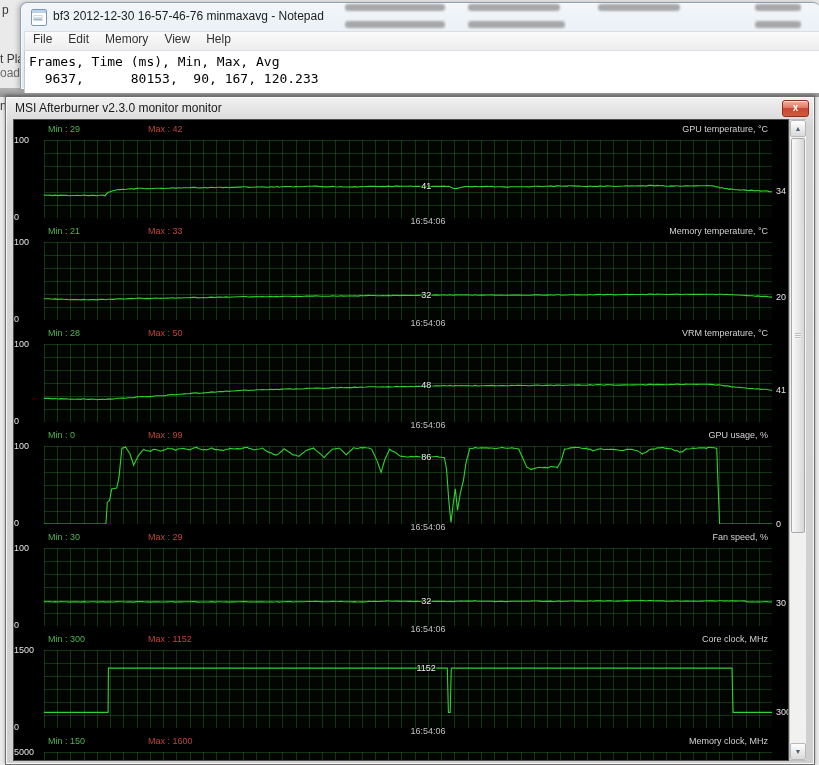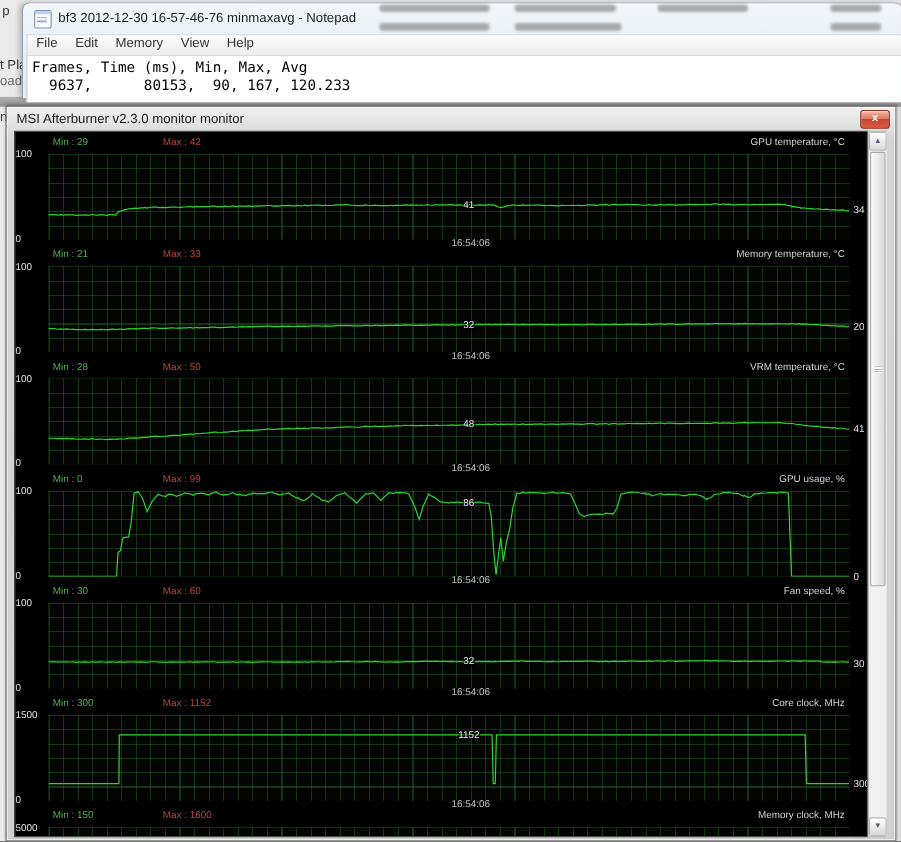--- a/index.html
+++ b/index.html
@@ -215,21 +215,21 @@
               <svg viewBox="0 0 728 78" preserveAspectRatio="none">
                 <polyline points="0.0,78.0 2.8,78.0 5.6,78.0 8.4,78.0 11.2,78.0 14.0,78.0 16.8,78.0 19.6,78.0 22.4,78.0 25.2,78.0 28.0,78.0 30.8,78.0 33.6,78.0 36.4,78.0 39.2,78.0 42.0,78.0 44.8,78.0 47.6,78.0 50.4,78.0 53.2,78.0 56.0,78.0 58.8,78.0 61.6,78.0 61.9,78.0 63.3,56.2 64.4,55.4 65.5,54.6 67.2,45.6 67.7,42.9 70.0,42.5 72.8,42.1 75.0,31.2 75.6,25.1 77.9,2.3 78.4,2.1 81.2,1.4 81.5,0.8 84.0,4.7 85.9,7.8 86.8,10.5 89.5,18.7 89.6,19.2 92.4,13.5 94.6,9.4 95.2,8.7 98.0,5.2 99.7,3.4 100.8,3.9 103.6,4.9 105.6,5.0 106.4,5.5 109.2,3.3 112.0,3.5 114.8,4.4 116.5,5.2 117.6,4.7 120.4,3.9 123.2,2.7 123.8,2.1 126.0,2.8 128.8,2.9 131.0,3.9 131.6,4.3 134.4,2.8 137.2,2.8 138.3,2.3 140.0,2.6 142.8,3.2 145.6,3.9 148.4,2.5 151.2,1.5 152.9,1.2 154.0,2.5 156.8,3.3 159.6,4.0 160.2,3.5 162.4,3.9 165.2,2.9 167.4,2.0 168.0,2.0 170.8,3.6 173.6,3.5 176.4,4.1 178.4,4.1 179.2,4.7 182.0,3.2 184.8,3.2 185.6,2.4 187.6,2.6 190.4,3.0 193.2,2.6 196.0,2.9 196.6,2.9 198.8,2.1 201.6,1.5 203.8,1.3 204.4,2.3 207.2,2.8 210.0,3.9 211.1,3.7 212.8,3.2 215.6,3.0 218.4,2.1 221.2,4.2 224.0,5.8 225.7,6.8 226.8,6.5 229.6,8.4 232.4,9.1 233.0,8.8 235.2,7.4 238.0,5.0 240.2,2.7 240.8,3.2 243.6,5.3 246.4,6.8 247.5,8.1 249.2,8.9 252.0,9.3 254.8,10.4 257.6,8.0 260.4,5.9 262.1,4.2 263.2,4.1 266.0,3.1 268.8,2.4 269.4,1.8 271.6,4.1 274.4,6.4 275.2,7.0 277.2,8.6 280.0,11.3 280.3,11.5 282.8,8.5 285.6,5.8 287.6,3.9 288.4,3.0 291.2,2.9 294.0,2.3 294.8,2.0 296.8,3.4 299.6,6.1 302.1,8.9 302.4,8.7 305.2,5.9 308.0,3.5 309.4,1.8 310.8,2.0 313.6,2.7 316.4,1.6 319.2,1.9 320.3,1.6 322.0,1.8 324.8,2.0 327.6,3.1 330.4,9.1 333.2,15.1 333.4,15.6 336.0,23.3 337.1,26.2 338.8,20.6 340.7,14.0 341.6,12.1 344.4,6.1 345.8,3.1 347.2,4.5 350.0,5.7 350.9,6.2 352.8,7.5 355.6,9.8 356.7,10.2 358.4,10.4 361.2,10.8 364.0,11.3 366.8,10.4 369.6,10.9 371.3,10.5 372.4,10.4 375.2,10.9 378.0,10.7 378.6,10.3 380.8,10.2 383.6,10.6 385.8,10.0 386.4,11.0 389.2,10.7 392.0,10.5 393.1,10.4 394.8,11.1 397.6,11.3 400.4,11.7 402.6,23.4 403.2,32.2 404.8,54.6 406.0,66.9 407.0,76.4 408.8,61.3 409.1,58.5 411.3,42.9 411.6,45.4 413.5,64.4 414.4,58.6 416.4,46.8 417.2,43.6 419.3,35.1 420.0,30.6 422.2,15.6 422.8,13.6 425.6,3.4 425.9,2.3 428.4,2.7 431.2,1.4 434.0,2.2 436.8,1.8 439.6,1.9 442.4,1.9 445.2,2.1 447.7,2.0 448.0,2.0 450.8,2.7 453.6,2.2 456.4,1.8 458.6,1.3 459.2,1.8 462.0,2.3 464.8,2.2 467.6,1.8 469.6,2.1 470.4,2.3 473.2,2.8 474.7,3.1 476.0,6.0 478.8,12.0 479.0,12.5 481.6,18.6 482.7,21.1 484.4,21.9 487.2,23.7 487.8,23.1 490.0,22.6 492.8,21.7 493.6,21.8 495.6,21.3 498.4,21.7 498.7,21.6 501.2,21.4 503.8,21.9 504.0,21.9 506.8,20.5 509.6,20.9 512.4,21.0 513.2,21.8 515.2,18.5 516.9,15.6 518.0,11.8 520.5,3.1 520.8,3.1 523.6,2.8 526.4,1.9 529.2,1.6 531.4,1.4 532.0,1.5 534.8,1.5 537.6,2.2 540.4,2.6 542.4,2.1 543.2,3.1 546.0,3.0 548.8,4.8 549.6,4.6 551.6,4.0 554.4,3.1 556.9,2.7 557.2,2.7 560.0,3.8 562.8,3.2 564.2,3.5 565.6,3.4 568.4,3.4 571.2,3.6 571.5,3.6 574.0,4.0 576.8,4.5 578.8,4.4 579.6,4.5 582.4,3.4 585.2,3.4 586.0,3.4 588.0,3.3 590.8,4.2 593.3,4.7 593.6,4.9 596.4,6.6 598.4,8.2 599.2,7.2 602.0,6.5 604.2,4.8 604.8,4.0 607.6,3.1 610.4,3.1 611.5,2.7 613.2,1.7 616.0,1.9 618.8,1.4 621.6,2.4 624.4,2.6 626.1,2.7 627.2,2.7 630.0,4.2 631.9,4.9 632.8,4.4 635.6,6.1 637.0,5.9 638.4,5.9 641.2,3.5 642.1,2.8 644.0,3.0 646.8,2.8 647.9,2.1 649.6,2.4 652.4,2.2 655.2,1.8 658.0,1.9 660.8,1.9 662.5,2.5 663.6,1.5 666.4,1.4 668.3,1.8 669.2,1.5 672.0,2.2 672.7,2.3 674.1,39.0 674.8,57.0 675.6,78.0 677.6,78.0 680.4,78.0 683.2,78.0 686.0,78.0 688.8,78.0 691.6,78.0 694.4,78.0 697.2,78.0 700.0,78.0 702.8,78.0 705.6,78.0 708.4,78.0 711.2,78.0 714.0,78.0 716.8,78.0 719.6,78.0 722.4,78.0 725.2,78.0 728.0,78.0" fill="none" stroke="#2fd32f" stroke-width="1.1"></polyline>
               </svg>
               <span class="val-label center-label" style="top: 6px;">86</span>
             </div>
             <span class="end-label" style="top: 91px;">0</span>
             <span class="time-label">16:54:06</span>
           </div>
           <div class="panel">
             <span class="min-label">Min : 30</span>
-            <span class="max-label">Max : 60</span>
+            <span class="max-label">Max : 29</span>
             <span class="panel-name">Fan speed, %</span>
             <span class="y-label ymax">100</span>
             <span class="y-label ymin">0</span>
             <div class="plot">
               <svg viewBox="0 0 728 78" preserveAspectRatio="none">
                 <polyline points="0.0,53.6 2.8,53.7 5.6,53.6 8.4,54.0 11.2,53.6 14.0,54.0 16.8,53.6 19.6,53.8 22.4,53.7 25.2,54.1 28.0,53.9 30.8,53.9 33.6,53.7 36.4,54.1 39.2,53.6 42.0,53.9 44.8,54.0 47.6,53.7 50.4,53.8 53.2,54.1 56.0,53.7 58.2,53.9 58.8,53.6 61.6,54.1 64.4,53.7 67.2,53.9 70.0,54.0 72.8,53.6 75.6,53.8 78.4,53.7 81.2,54.0 84.0,53.8 86.8,53.9 89.6,54.1 92.4,53.6 95.2,53.6 98.0,53.6 100.8,54.0 103.6,53.9 106.4,54.1 109.2,53.9 112.0,53.7 114.8,53.9 116.5,54.0 117.6,54.0 120.4,54.0 123.2,53.9 126.0,53.8 128.8,53.6 131.6,54.1 134.4,53.7 137.2,53.9 140.0,53.8 142.8,53.8 145.6,53.8 148.4,53.6 151.2,53.6 154.0,54.1 156.8,54.0 159.6,54.0 162.4,54.0 165.2,53.9 168.0,53.6 170.8,54.1 173.6,53.8 174.7,53.7 176.4,53.8 179.2,54.0 182.0,53.7 184.8,54.1 187.6,53.9 190.4,53.9 193.2,53.7 196.0,53.7 198.8,53.6 201.6,53.6 204.4,54.0 207.2,53.9 210.0,54.0 212.8,53.7 215.6,53.9 218.4,53.7 221.2,54.0 224.0,54.0 226.8,53.7 229.6,54.0 232.4,53.8 233.0,53.6 235.2,54.1 238.0,53.7 240.8,53.7 243.6,53.6 246.4,53.6 249.2,54.0 252.0,53.7 254.8,53.8 257.6,53.8 260.4,53.7 263.2,53.5 266.0,53.5 268.8,53.5 271.6,53.3 274.4,53.5 277.2,53.6 280.0,53.8 282.8,53.7 285.6,53.7 288.4,53.2 291.2,53.5 294.0,53.7 296.8,53.3 299.6,53.7 302.4,53.7 305.2,53.8 308.0,53.9 310.8,53.6 313.6,54.0 316.4,53.7 319.2,53.9 320.3,53.9 322.0,53.7 324.8,53.4 327.6,53.5 330.4,53.4 333.2,53.5 336.0,53.4 338.8,53.2 341.6,53.3 342.2,52.9 344.4,53.0 347.2,53.3 350.0,53.2 352.8,53.0 355.6,53.4 358.4,53.3 361.2,53.3 364.0,53.4 366.8,53.2 369.6,53.6 372.4,53.4 375.2,53.5 378.0,53.4 378.6,53.2 380.8,53.2 383.6,53.4 386.4,53.6 389.2,53.4 392.0,53.3 394.8,53.4 397.6,53.4 400.4,53.2 403.2,53.7 406.0,53.2 407.7,53.6 408.8,53.6 411.6,53.3 414.4,53.3 417.2,53.0 420.0,53.2 422.8,53.0 425.6,53.1 428.4,53.3 429.5,52.9 431.2,52.8 434.0,53.3 436.8,53.2 439.6,53.3 442.4,53.2 445.2,53.2 448.0,53.2 450.8,53.6 453.6,53.5 456.4,53.4 458.6,53.3 459.2,53.5 462.0,53.6 464.8,53.5 467.6,53.3 470.4,53.3 473.2,53.3 476.0,53.2 478.8,53.3 481.6,53.2 484.4,53.3 487.2,53.3 487.8,52.9 490.0,53.0 492.8,53.0 495.6,53.1 498.4,53.5 501.2,53.2 504.0,53.4 506.8,53.1 509.6,53.7 512.4,53.2 515.2,53.1 518.0,53.5 520.8,53.3 523.6,53.3 526.4,53.0 529.2,53.0 532.0,53.1 534.8,53.0 537.6,53.2 538.7,53.2 540.4,53.2 543.2,53.2 546.0,52.8 548.8,53.2 551.6,52.9 554.4,52.8 557.2,52.9 560.0,53.2 562.8,52.8 565.6,52.9 567.8,52.9 568.4,53.0 571.2,53.2 574.0,53.1 576.8,53.0 579.6,52.9 582.4,52.6 585.2,52.9 588.0,52.7 590.8,52.8 593.6,52.7 596.4,52.7 597.0,52.4 599.2,52.6 602.0,53.0 604.8,52.5 607.6,52.6 610.4,53.0 613.2,52.7 616.0,52.9 618.8,52.9 621.6,53.2 624.4,53.2 626.1,53.2 627.2,53.0 630.0,53.2 632.8,52.8 635.6,53.2 638.4,53.3 641.2,53.0 644.0,53.1 646.8,53.2 649.6,53.1 652.4,53.2 655.2,53.2 658.0,53.1 660.8,53.0 663.6,52.9 666.4,52.9 669.2,52.9 672.0,53.3 674.8,52.8 677.6,52.8 680.4,53.1 683.2,52.8 684.3,53.2 686.0,52.8 688.8,52.9 691.6,53.1 694.4,53.0 697.2,53.0 700.0,52.9 700.3,52.9 702.8,53.7 704.7,53.9 705.6,54.0 708.4,53.8 711.2,54.0 714.0,53.7 716.8,54.0 719.6,53.8 722.4,53.6 725.2,54.0 728.0,54.0" fill="none" stroke="#2fd32f" stroke-width="1.1"></polyline>
               </svg>
               <span class="val-label center-label" style="top: 48px;">32</span>
             </div>
             <span class="end-label" style="top: 68px;">30</span>

